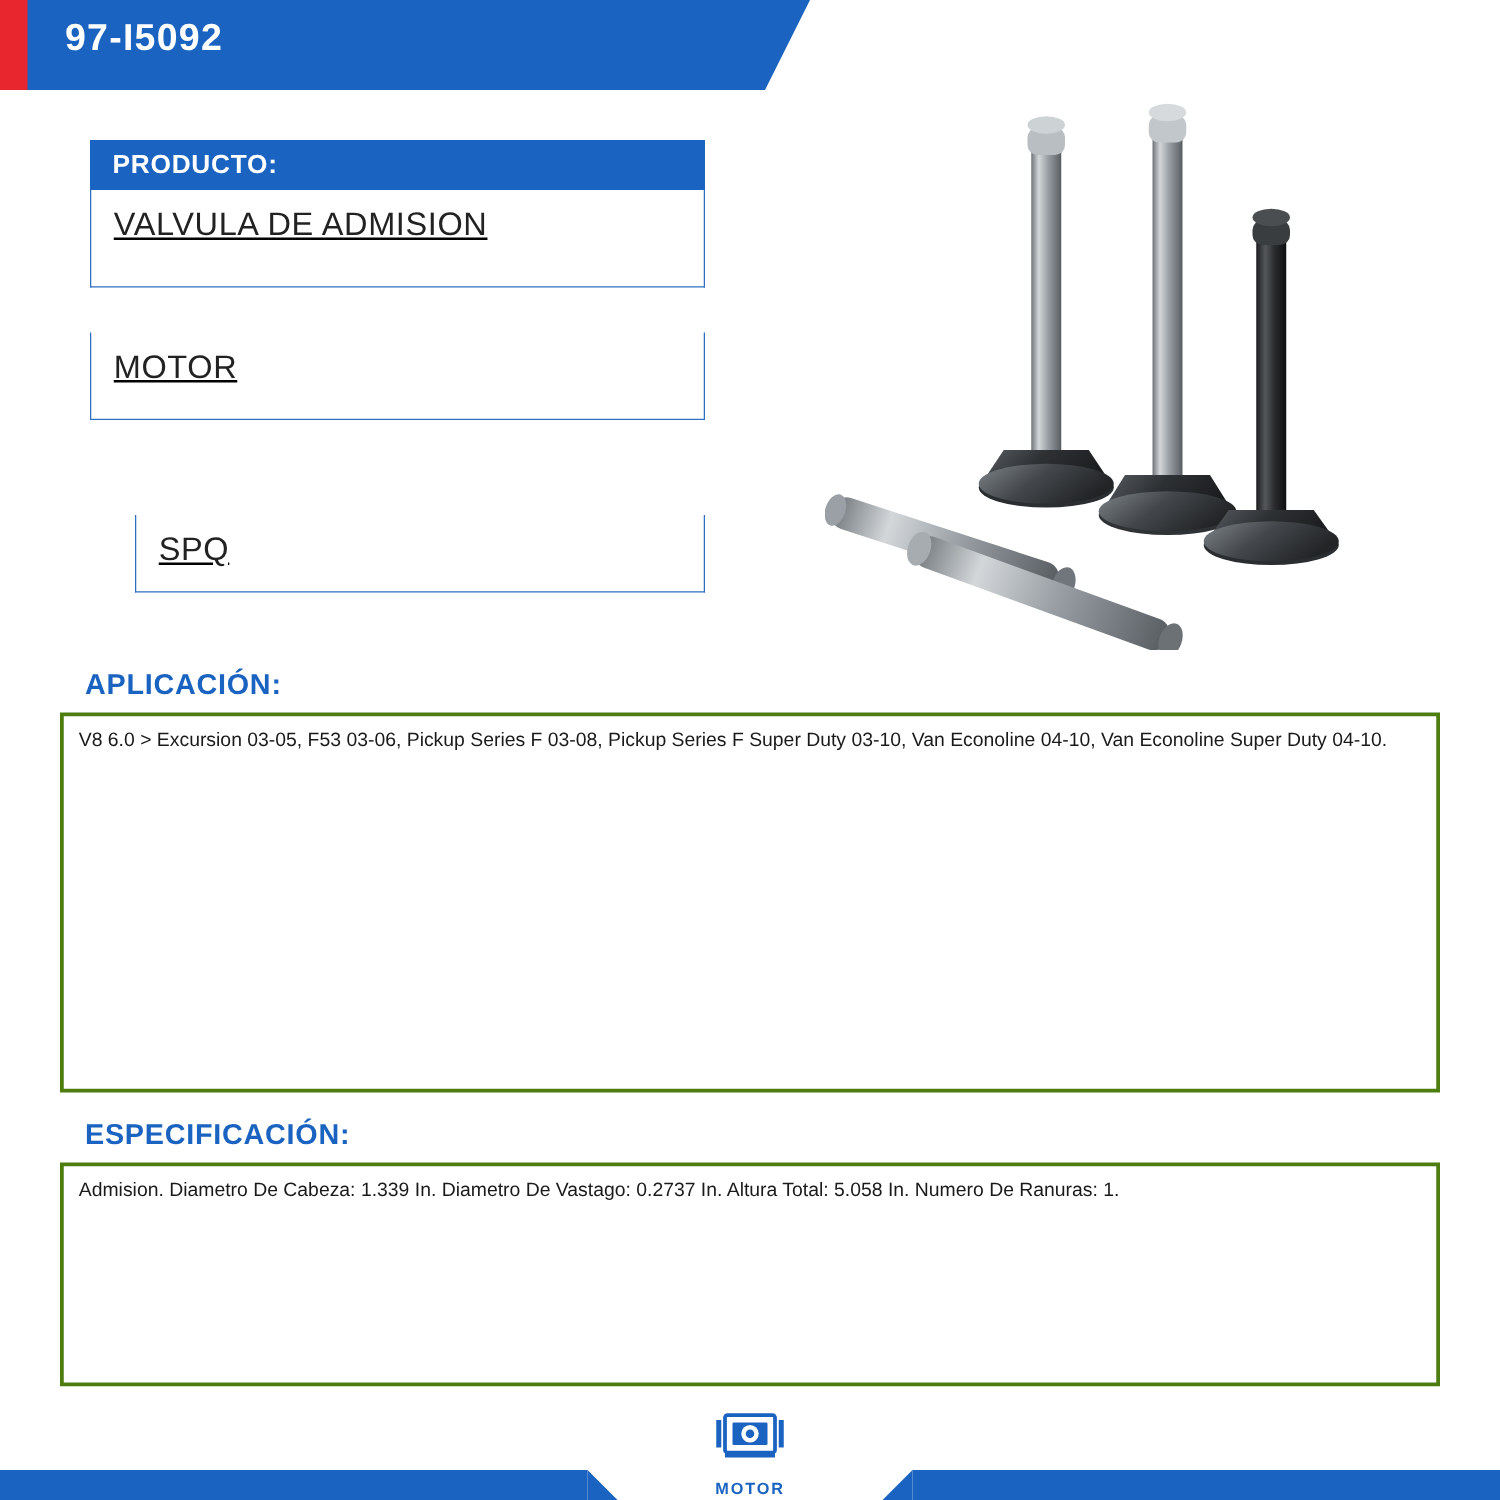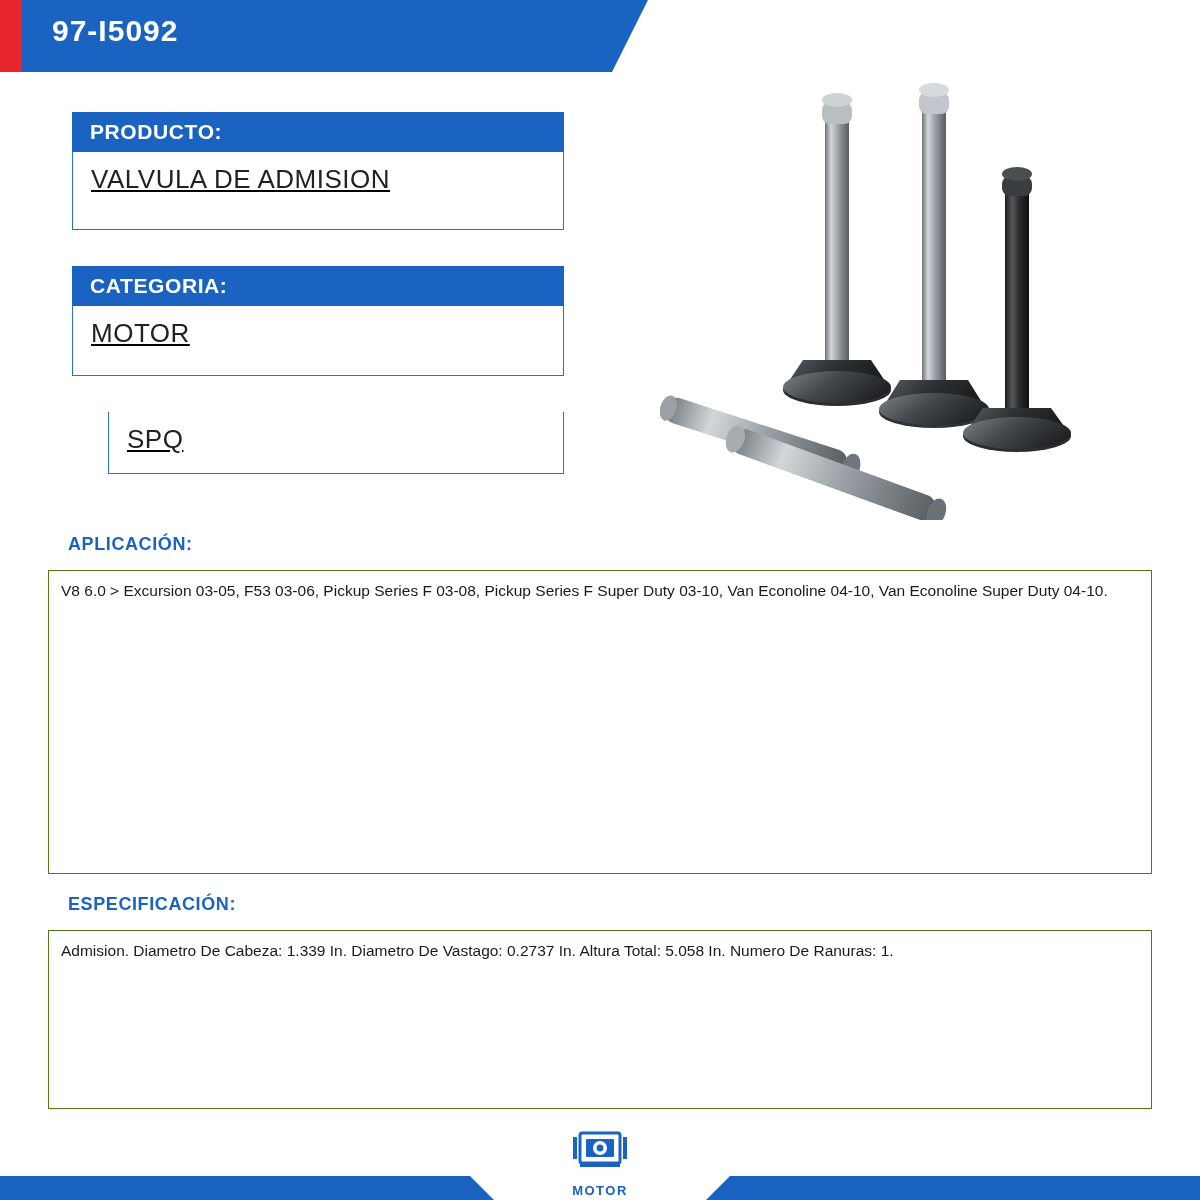--- a/index.html
+++ b/index.html
@@ -95,29 +95,29 @@
     left: 660px;
     top: 60px;
     width: 500px;
     height: 460px;
   }
 
   
   .section-title {
     position: absolute;
     color: #1a63c0;
-    font-size: 18px;
+    font-size: 23px;
     font-weight: bold;
     letter-spacing: 0.6px;
   }
   .section-box {
     position: absolute;
     left: 48px;
     width: 1104px;
-    border: 1px solid #4d7c0f;
+    border: 3px solid #4d7c0f;
     box-sizing: border-box;
   }
   .section-text {
     font-size: 15.5px;
     color: #1a1a1a;
     line-height: 1.35;
     padding: 10px 12px 0 12px;
   }
 
   #title-aplicacion { left: 68px; top: 534px; }
@@ -184,21 +184,20 @@
 </div>
 
 <div class="field" id="field-producto">
   <div class="field-label">PRODUCTO:</div>
   <div class="field-value-box">
     <div class="field-value">VALVULA DE ADMISION</div>
   </div>
 </div>
 
 <div class="field" id="field-categoria">
-  <div class="field-label">CATEGORIA:</div>
   <div class="field-value-box">
     <div class="field-value">MOTOR</div>
   </div>
 </div>
 
 <div class="field" id="field-marca">
   <div class="field-value-box">
     <div class="field-value">SPQ</div>
   </div>
 </div>

